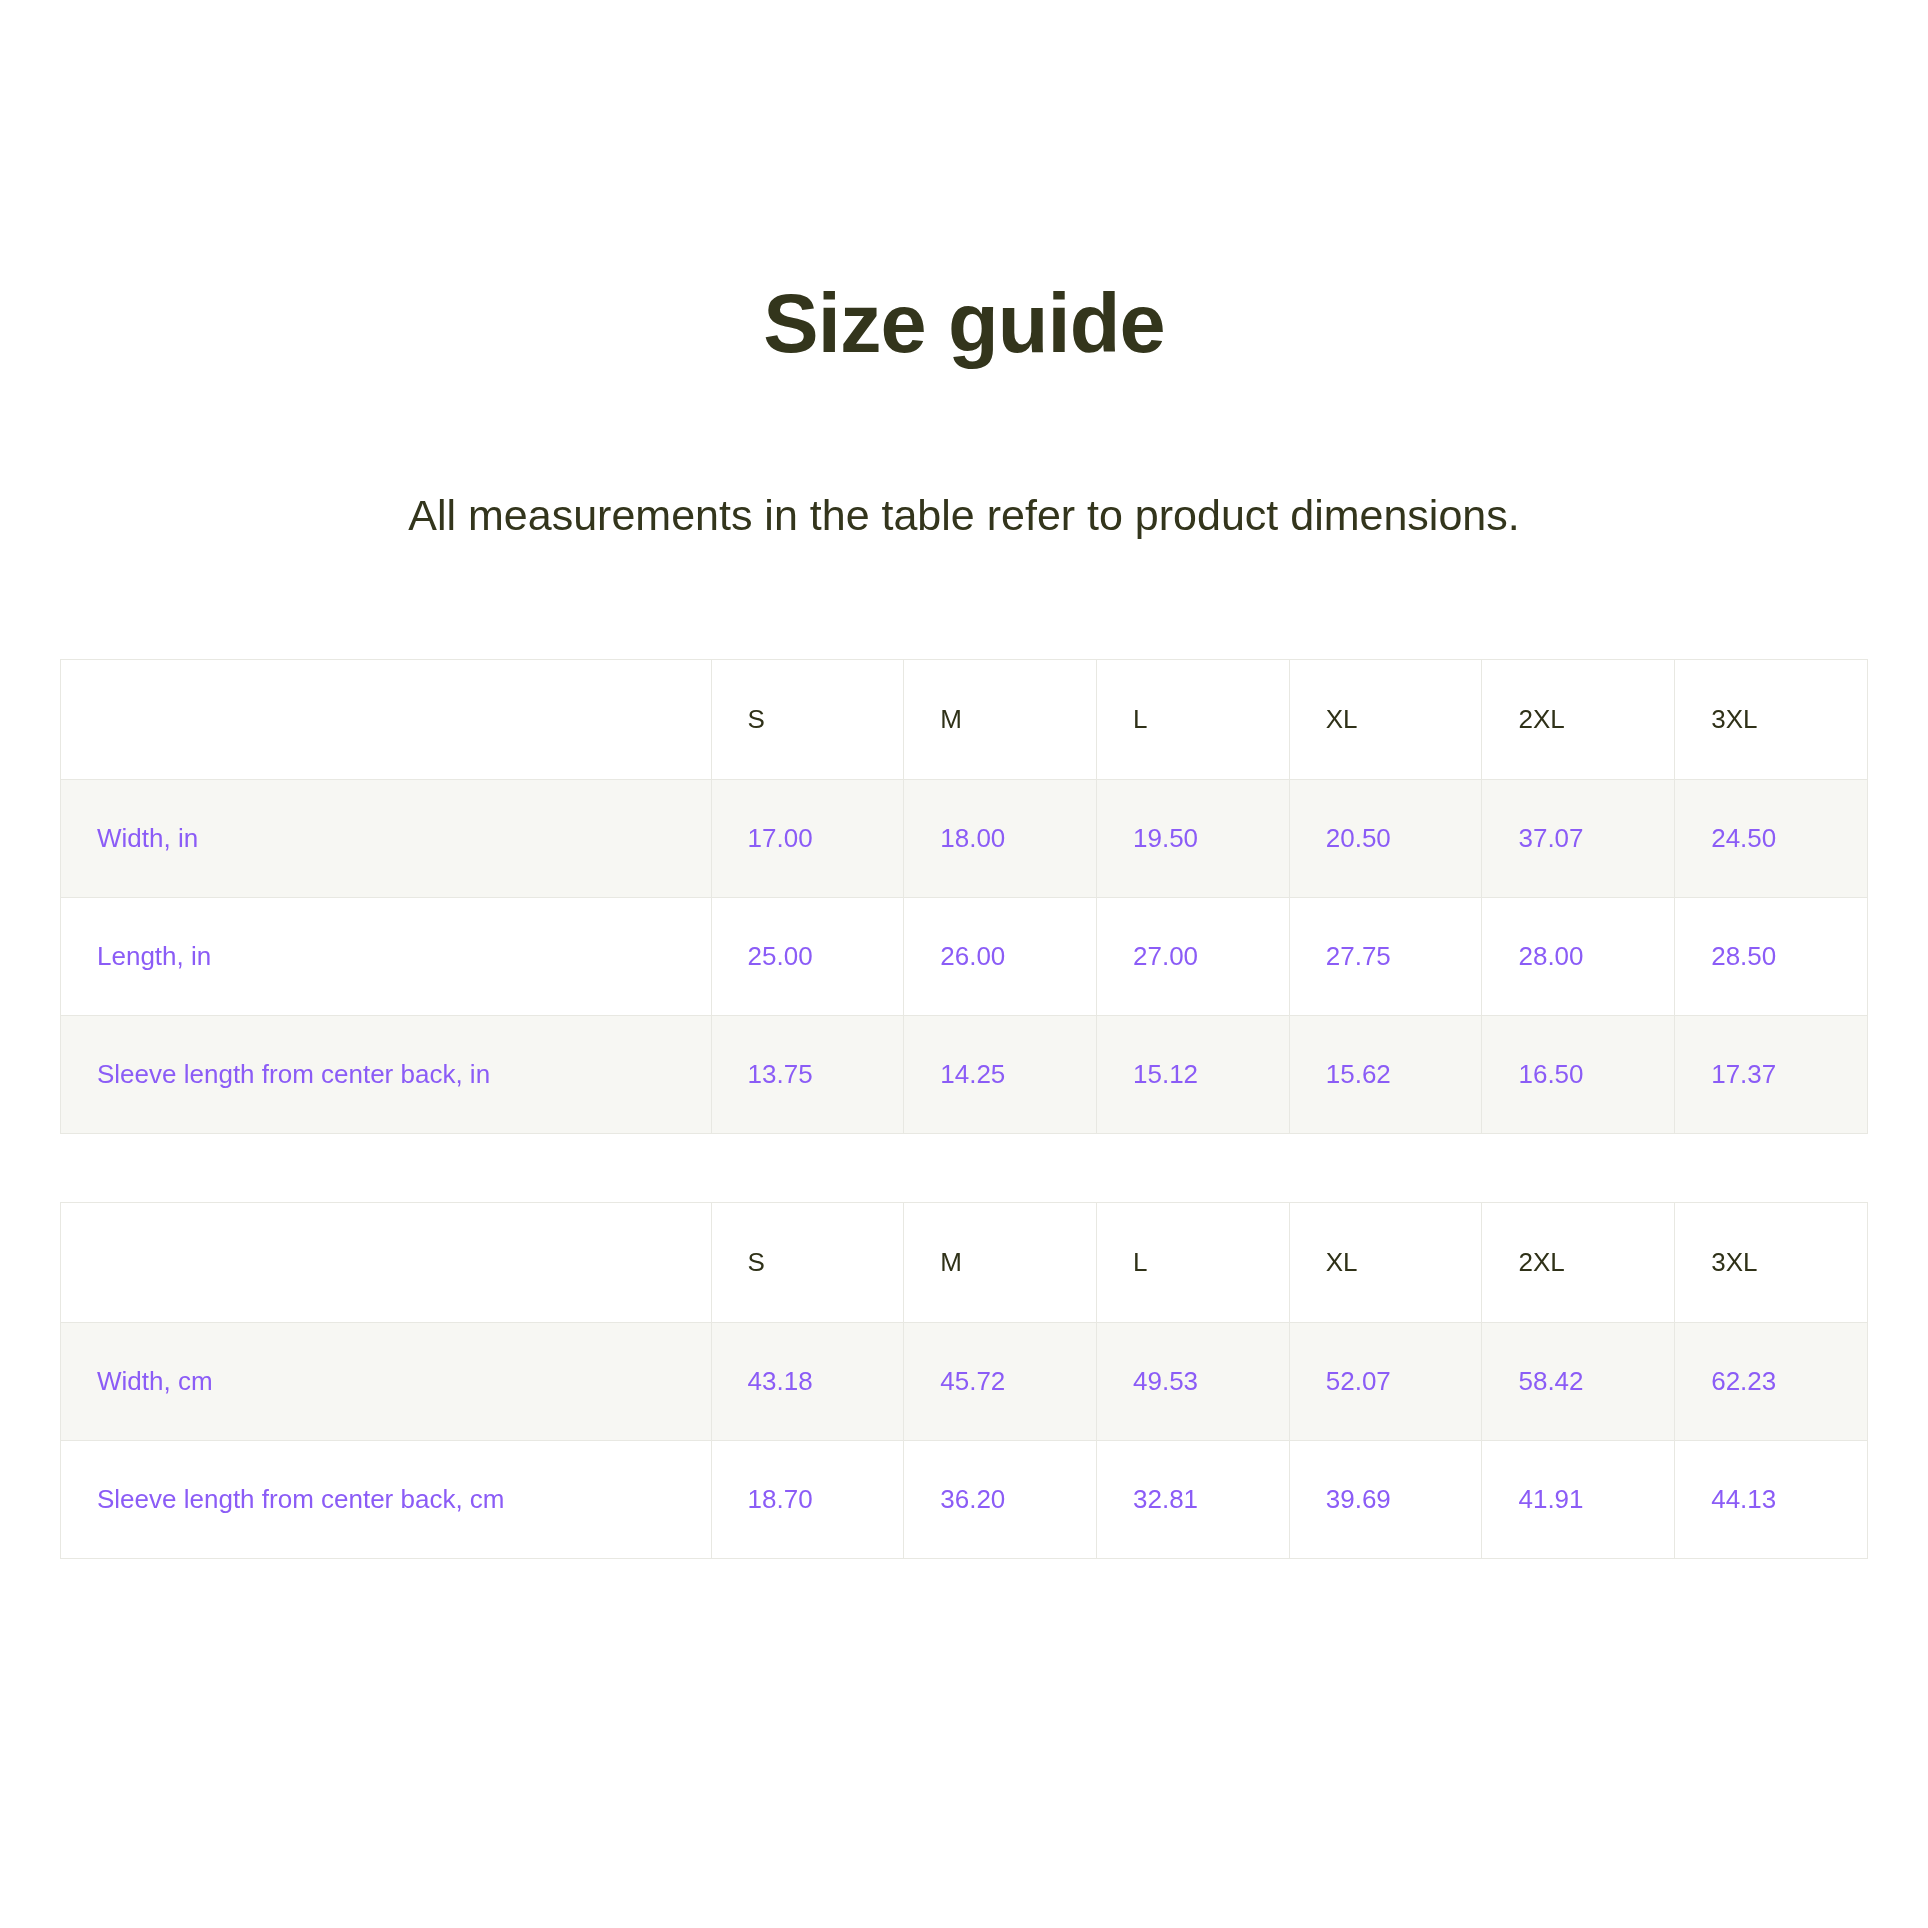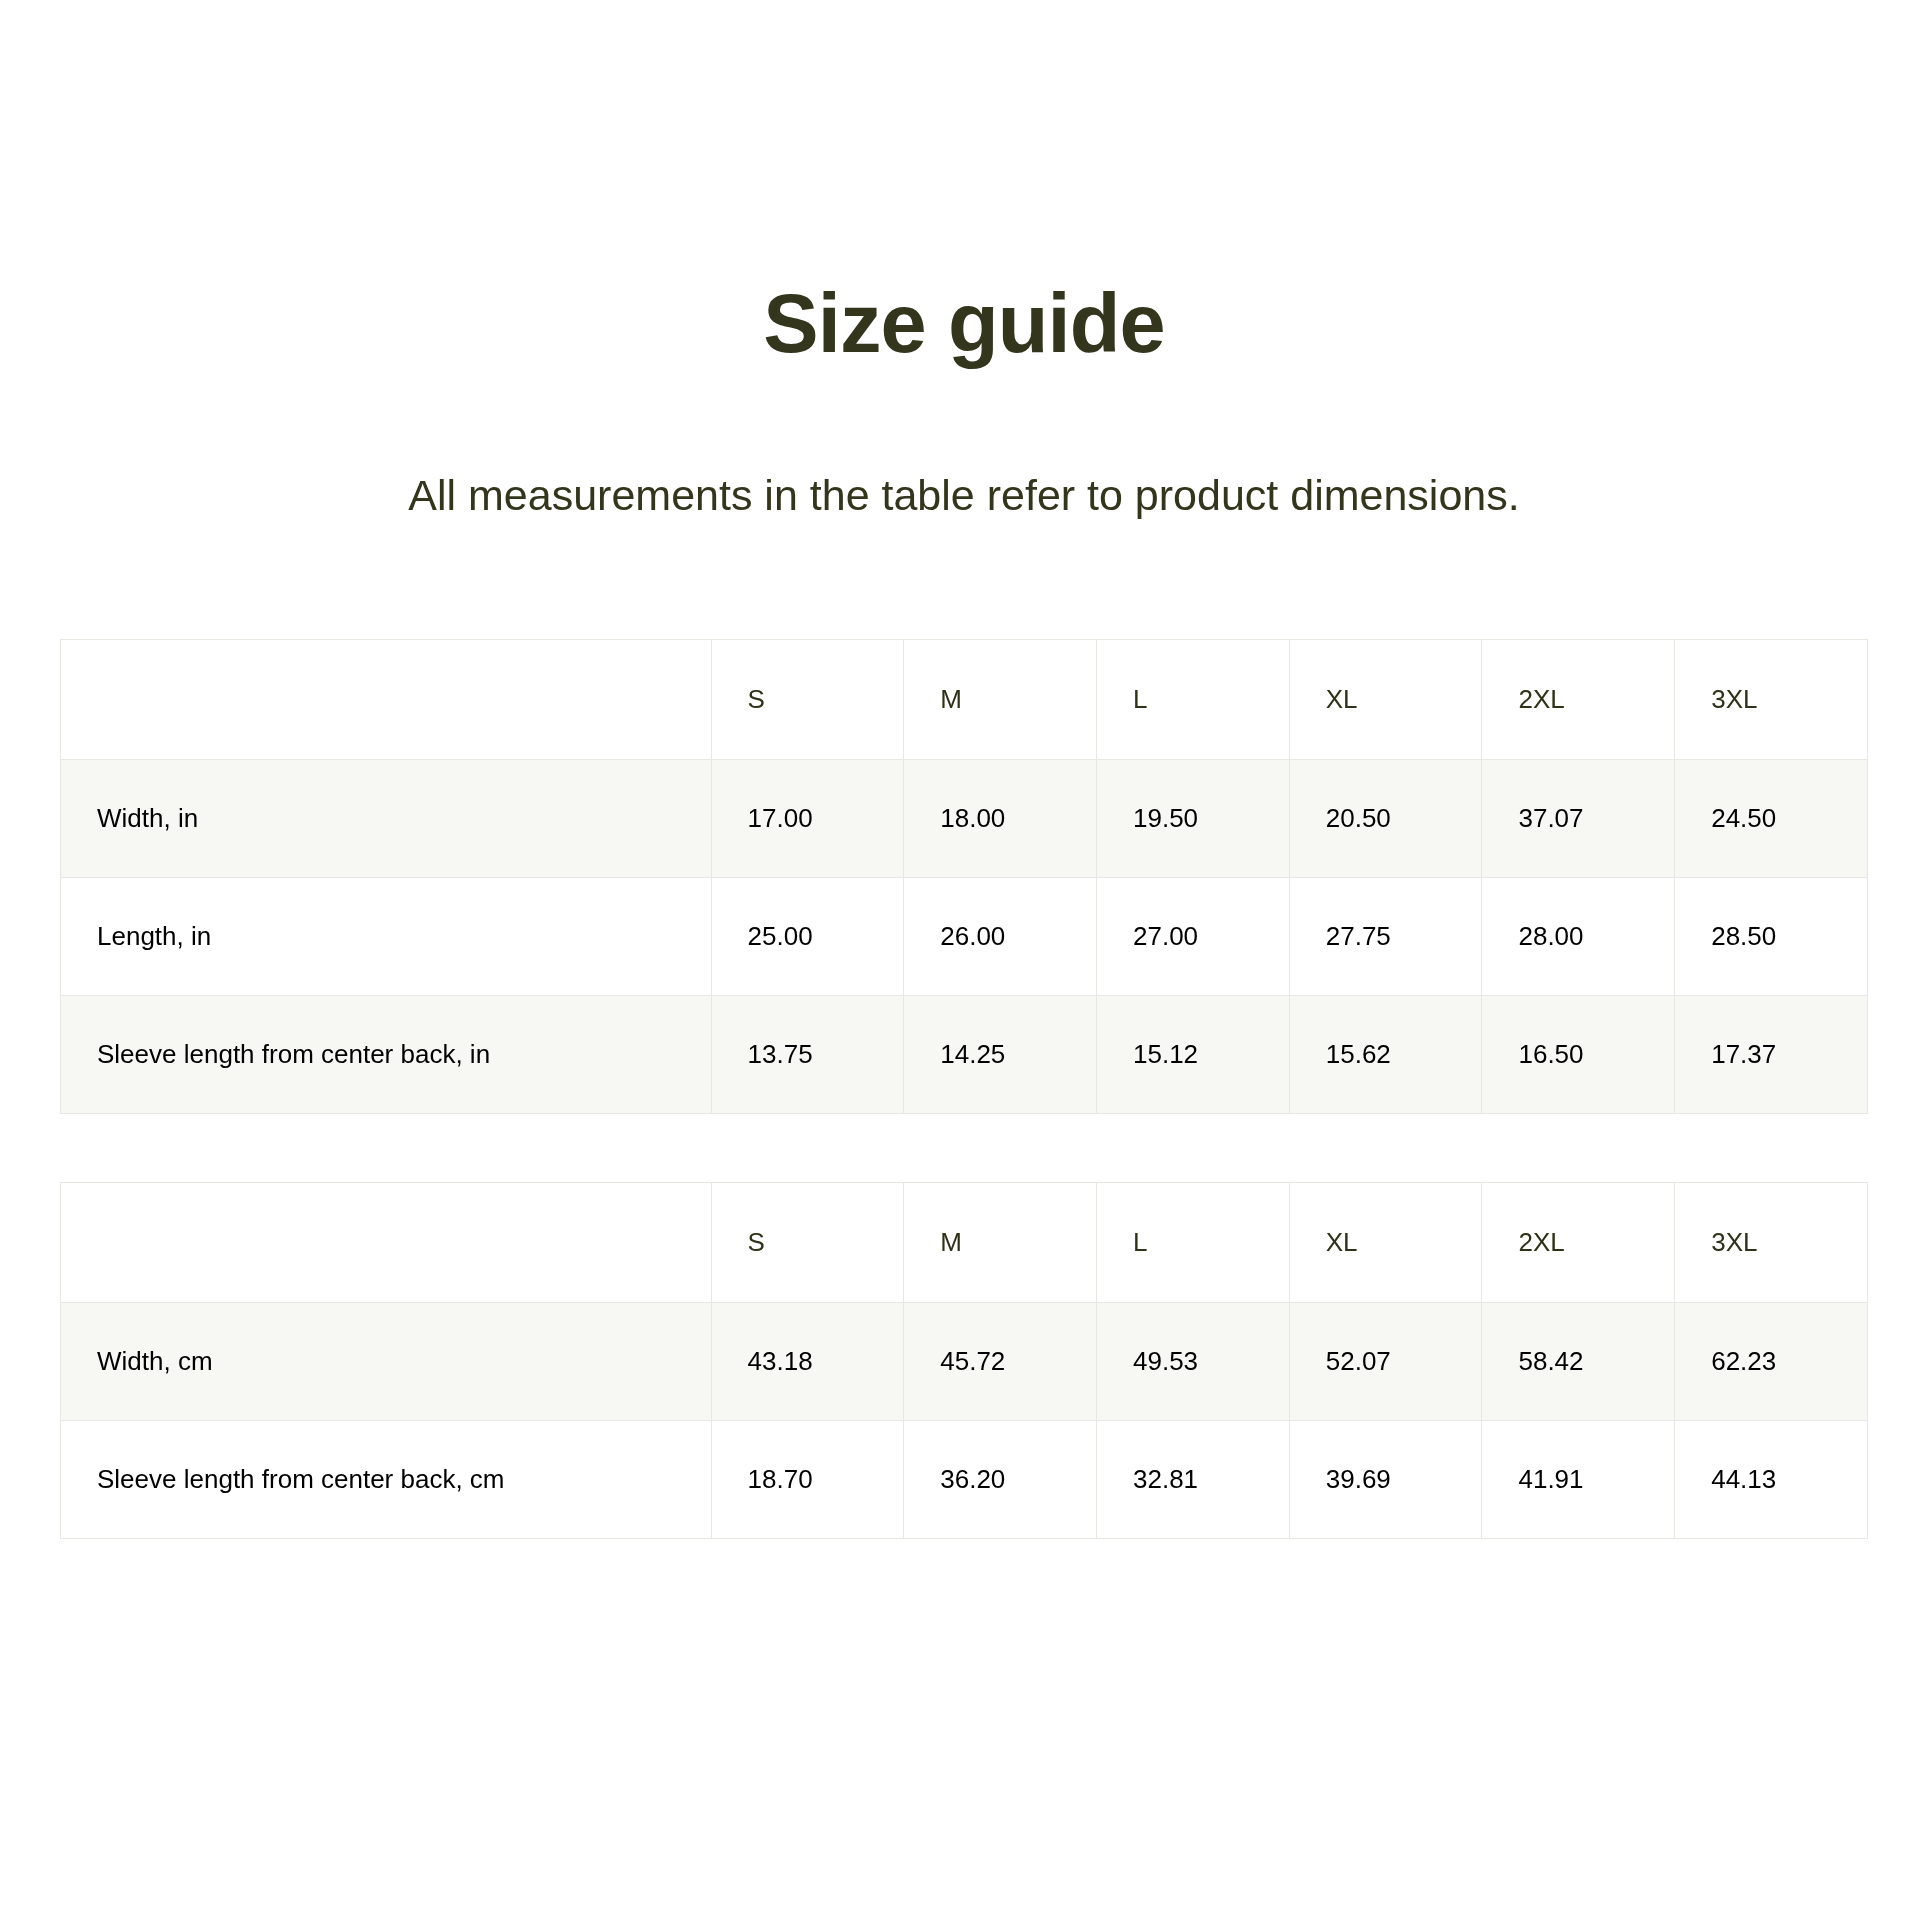--- a/index.html
+++ b/index.html
@@ -26,21 +26,21 @@
   }
   .title {
     margin-top: 282px;
     font-size: 83px;
     font-weight: 700;
     letter-spacing: -0.9px;
     color: #33351c;
     line-height: 1;
   }
   .subtitle {
-    margin-top: 49px;
+    margin-top: 69px;
     font-size: 43px;
     font-weight: 400;
     color: #33351c;
     line-height: 1.2;
     text-align: right;
   }
   .tables {
     margin-top: 75px;
     width: 1808px;
     display: flex;
@@ -55,21 +55,21 @@
   }
   table.size-table col.label-col { width: 36%; }
   table.size-table col.size-col  { width: 10.666%; }
   table.size-table th,
   table.size-table td {
     border: 0.9px solid #e8e8e2;
     padding: 0 36px;
     height: 117px;
     text-align: left;
     font-weight: 400;
-    color: #000000;
+    color: #8b5cf6;
     vertical-align: middle;
     white-space: nowrap;
     overflow: hidden;
     text-overflow: ellipsis;
   }
   table.size-table thead th {
     height: 119px;
     font-size: 26px;
     color: #2f3118;
   }

